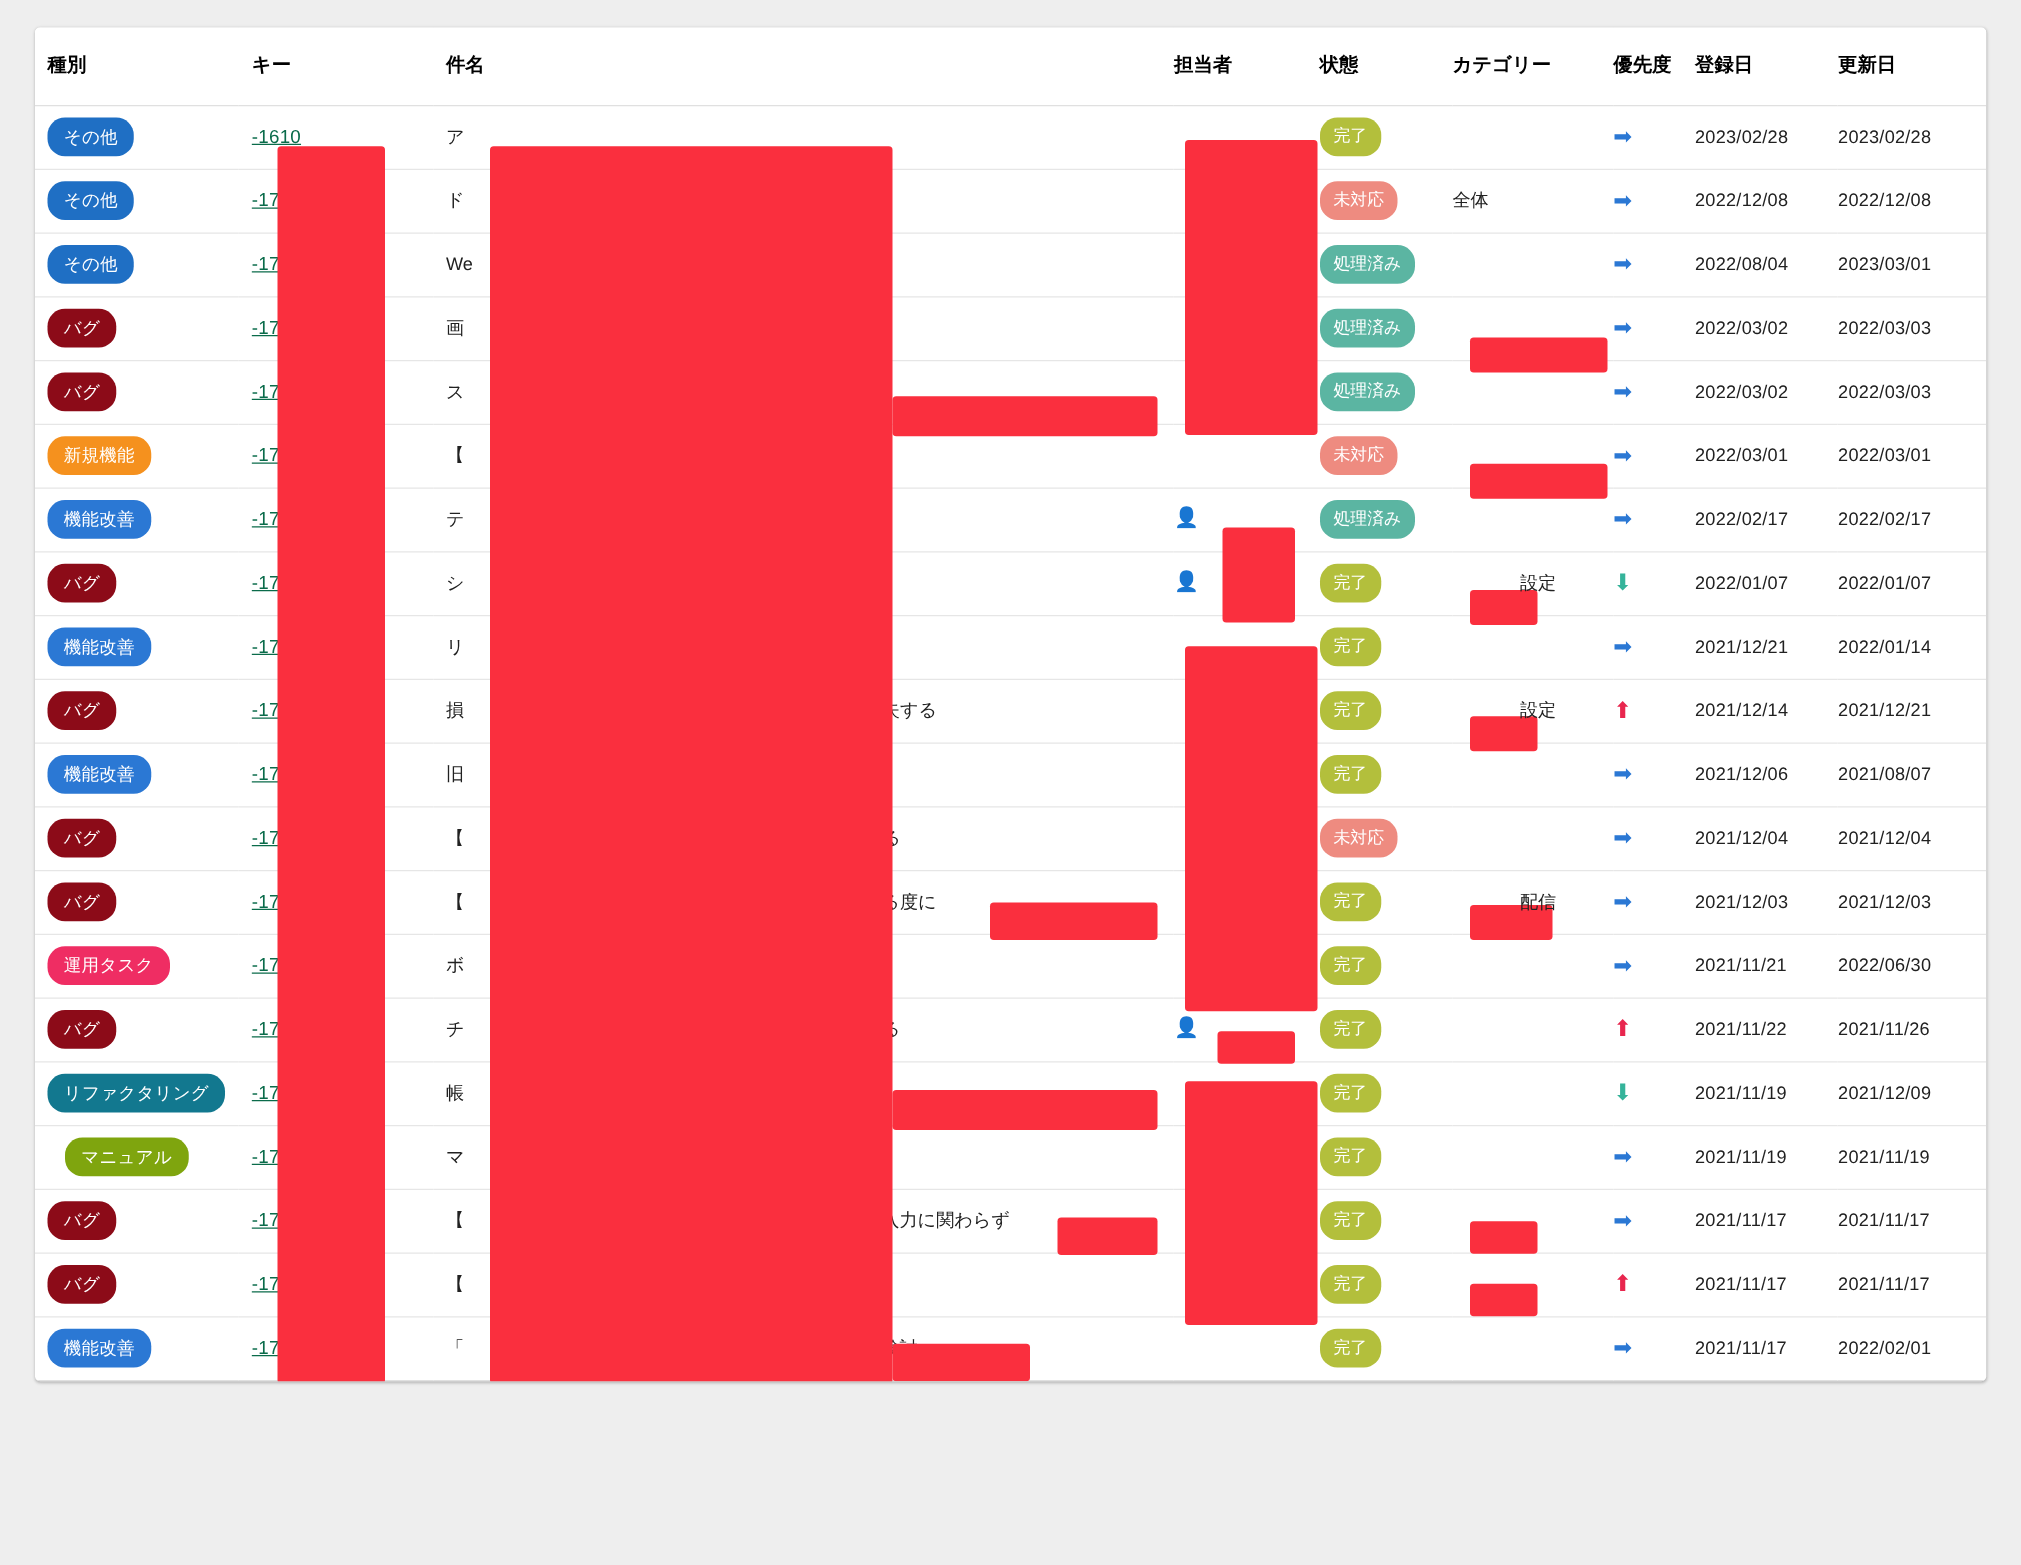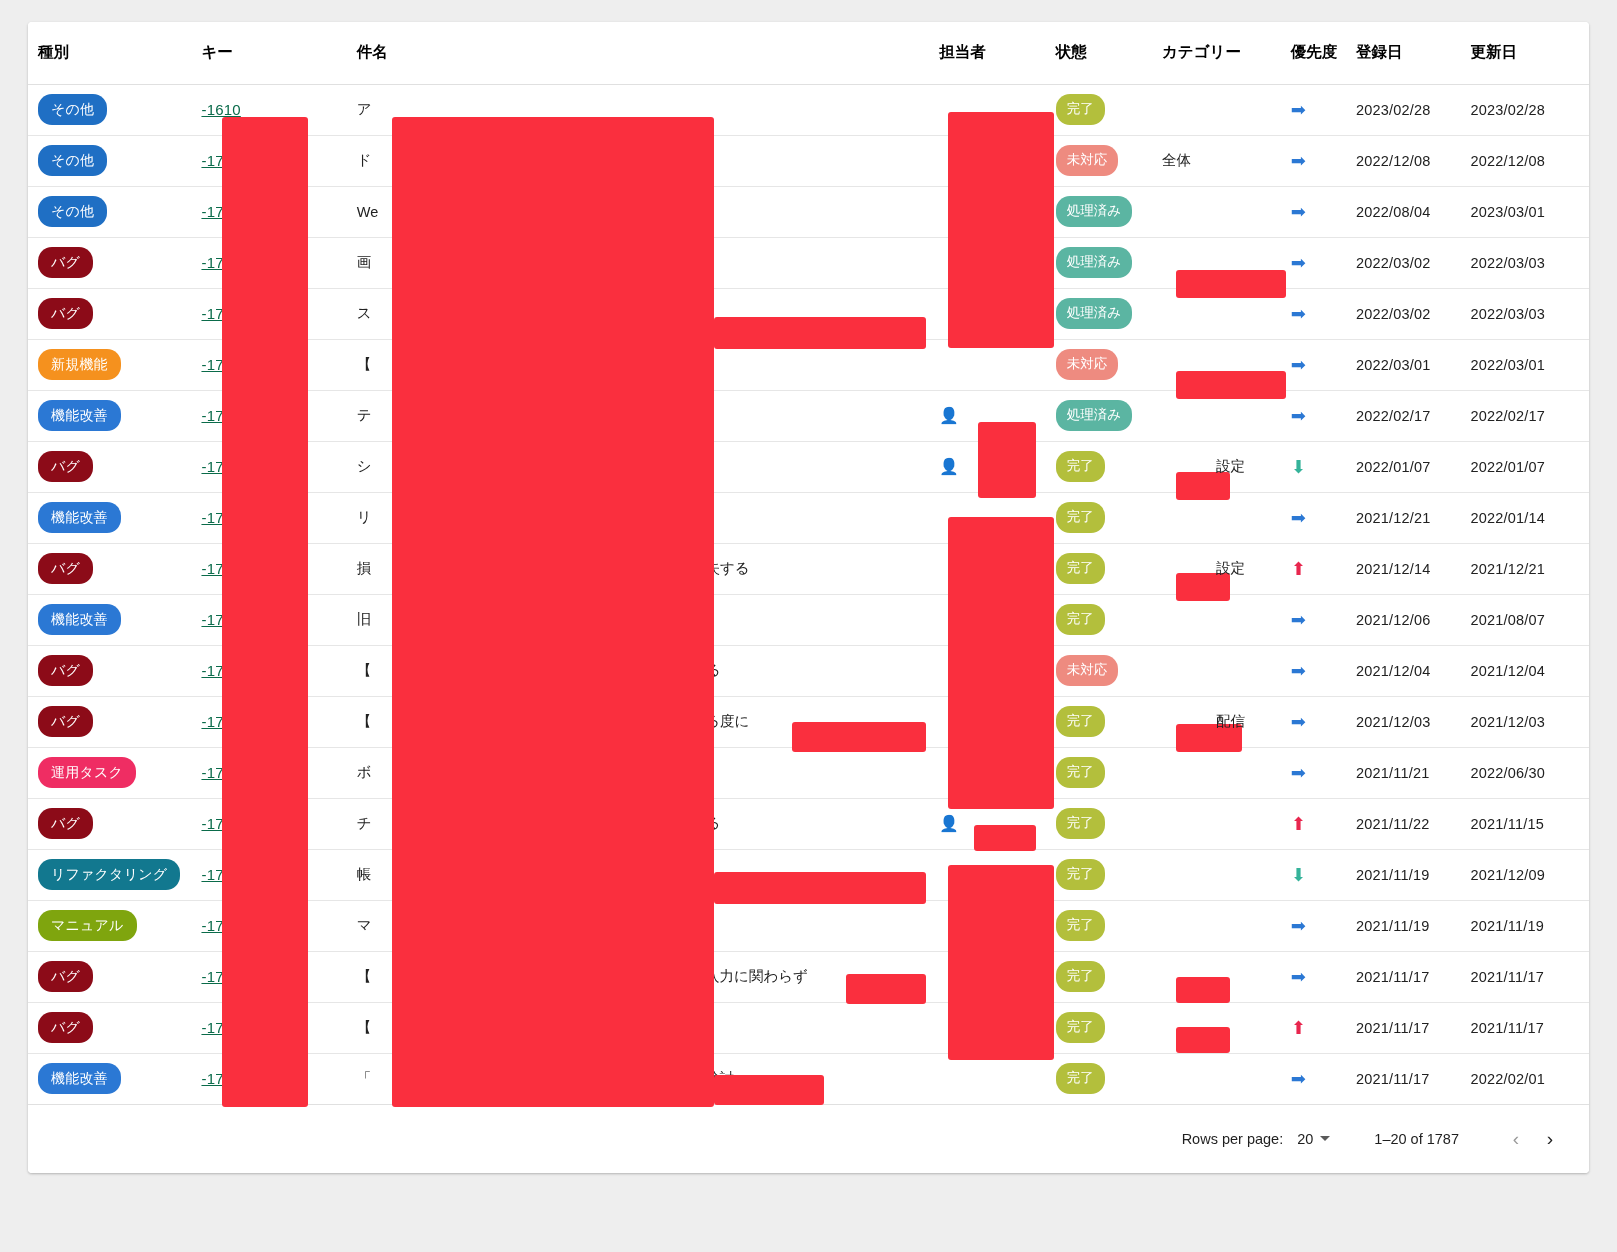--- a/index.html
+++ b/index.html
@@ -330,35 +330,35 @@
             </tr>
             <tr>
               <td style="padding-left: 10px;"><span class="chip" style="background: rgb(140, 11, 24);">バグ</span></td>
               <td class="keycell"><a class="keylink" href="#">-1777</a></td>
               <td class="subcell"><span class="subtext">チ</span><span class="subtext" style="margin-left: 290px;">発生する</span></td>
               <td style="text-align: left;"><span class="avatar">👤</span></td>
               <td><span class="badge st-done">完了</span></td>
               <td><span style="position: relative; z-index: 20; padding-left: 54px;"></span></td>
               <td><span class="prio p-high">⬆</span></td>
               <td class="datecell">2021/11/22</td>
-              <td class="datecell">2021/11/15</td>
+              <td class="datecell">2021/11/26</td>
             </tr>
             <tr>
               <td style="padding-left: 10px; text-decoration: underline;"><span class="chip" style="background: rgb(18, 120, 143);">リファクタリング</span></td>
               <td class="keycell"><a class="keylink" href="#">-1776</a></td>
               <td class="subcell"><span class="subtext">帳</span></td>
               <td style="text-align: left;"></td>
               <td><span class="badge st-done">完了</span></td>
               <td><span style="position: relative; z-index: 20; padding-left: 54px;"></span></td>
               <td><span class="prio p-low">⬇</span></td>
               <td class="datecell">2021/11/19</td>
               <td class="datecell">2021/12/09</td>
             </tr>
             <tr>
-              <td style="padding-left: 10px;"><span class="chip" style="background: rgb(127, 165, 14);">マニュアル</span></td>
+              <td style="padding-left: 24px;"><span class="chip" style="background: rgb(127, 165, 14);">マニュアル</span></td>
               <td class="keycell"><a class="keylink" href="#">-1775</a></td>
               <td class="subcell"><span class="subtext">マ</span></td>
               <td style="text-align: left;"></td>
               <td><span class="badge st-done">完了</span></td>
               <td><span style="position: relative; z-index: 20; padding-left: 54px;"></span></td>
               <td><span class="prio p-mid">➡</span></td>
               <td class="datecell">2021/11/19</td>
               <td class="datecell">2021/11/19</td>
             </tr>
             <tr>
@@ -411,24 +411,14 @@
       <div class="overlay" style="left:686px;  top:1053px;width:110px; height:30px;"></div>
       <div class="overlay" style="left:1148px; top:248px; width:110px; height:28px;"></div>
       <div class="overlay" style="left:1148px; top:349px; width:110px; height:28px;"></div>
       <div class="overlay" style="left:1148px; top:450px; width:54px;  height:28px;"></div>
       <div class="overlay" style="left:1148px; top:551px; width:54px;  height:28px;"></div>
       <div class="overlay" style="left:1148px; top:702px; width:66px;  height:28px;"></div>
       <div class="overlay" style="left:1148px; top:955px; width:54px;  height:26px;"></div>
       <div class="overlay" style="left:1148px; top:1005px;width:54px;  height:26px;"></div>
     </div>
 
-    <div class="tfoot">
-      <span class="rpp-label">Rows per page:</span>
-      <span class="rpp-val">
-        <span>20</span>
-        <span class="caret"></span>
-      </span>
-      <span class="range">1–20 of 1787</span>
-      <span class="navbtn">‹</span>
-      <span class="navbtn active">›</span>
-    </div>
   </div>
 </div>
 
 </body></html>

